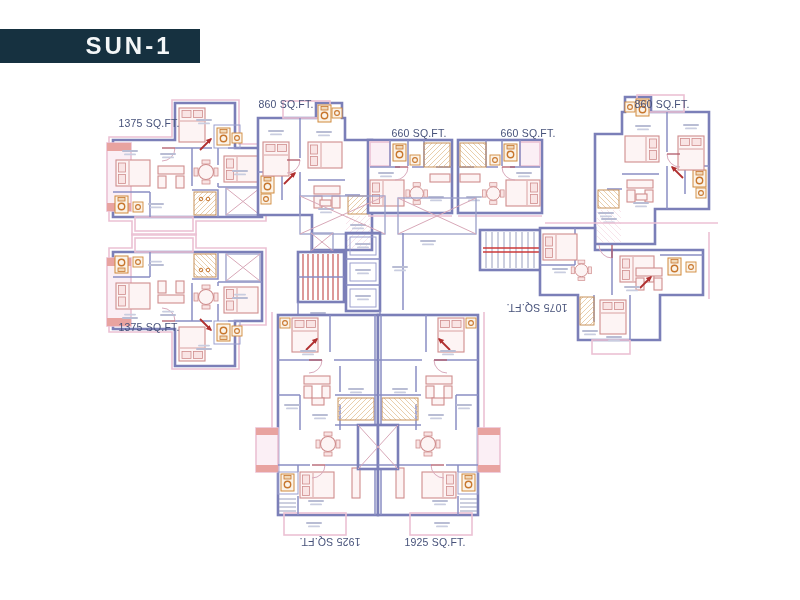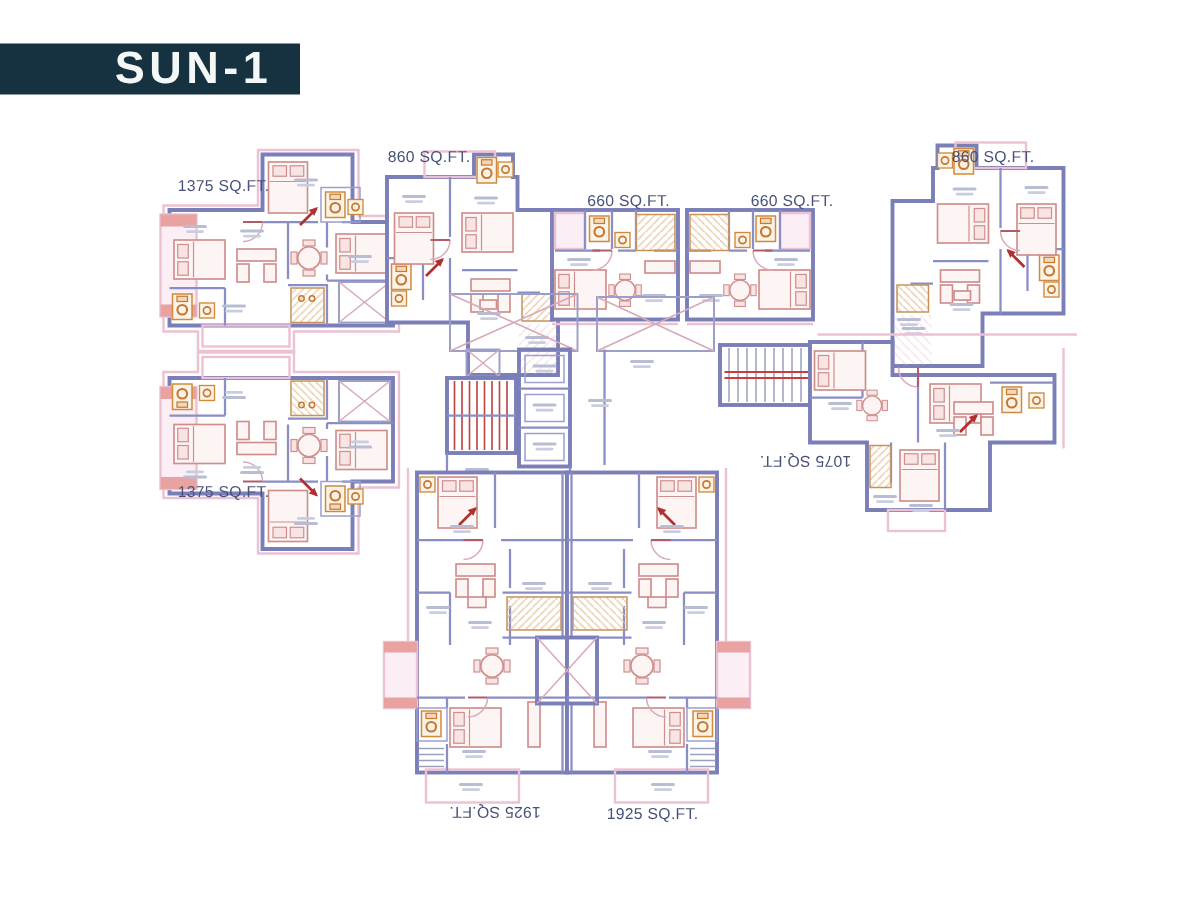--- a/index.html
+++ b/index.html
@@ -1,20 +1,20 @@
 <!DOCTYPE html>
 <html><head>
 <meta charset="utf-8">
 <style>
   html,body{margin:0;padding:0;background:#ffffff;}
   .page{position:relative;width:800px;height:600px;background:#ffffff;overflow:hidden;
         font-family:"Liberation Sans", sans-serif;}
   .title-chip{position:absolute;left:0;top:29px;width:200px;height:34px;background:#163140;
         display:flex;align-items:center;justify-content:center;padding-left:58px;box-sizing:border-box;}
-  .title-chip span{color:#f4f7f8;font-size:30px;font-weight:bold;letter-spacing:3px;}
+  .title-chip span{color:#f4f7f8;font-size:24px;font-weight:bold;letter-spacing:3px;}
   svg{position:absolute;left:0;top:0;}
   
   .wall{fill:none;stroke:#7b7fb8;stroke-width:2.6;stroke-linejoin:miter;}
   .wallf{fill:#ffffff;stroke:#7b7fb8;stroke-width:2.6;}
   .part{fill:none;stroke:#8a8ec4;stroke-width:1.5;}
   .thin{fill:none;stroke:#9b9fce;stroke-width:1;}
   .pink{fill:none;stroke:#ecc1d4;stroke-width:1.6;}
   .pinkf{fill:#fbeff5;stroke:#ecc1d4;stroke-width:1.6;}
   .cap{fill:#e8a3a0;stroke:none;}
   .furn{fill:#fdf4f4;stroke:#cf8d8d;stroke-width:1.1;}

